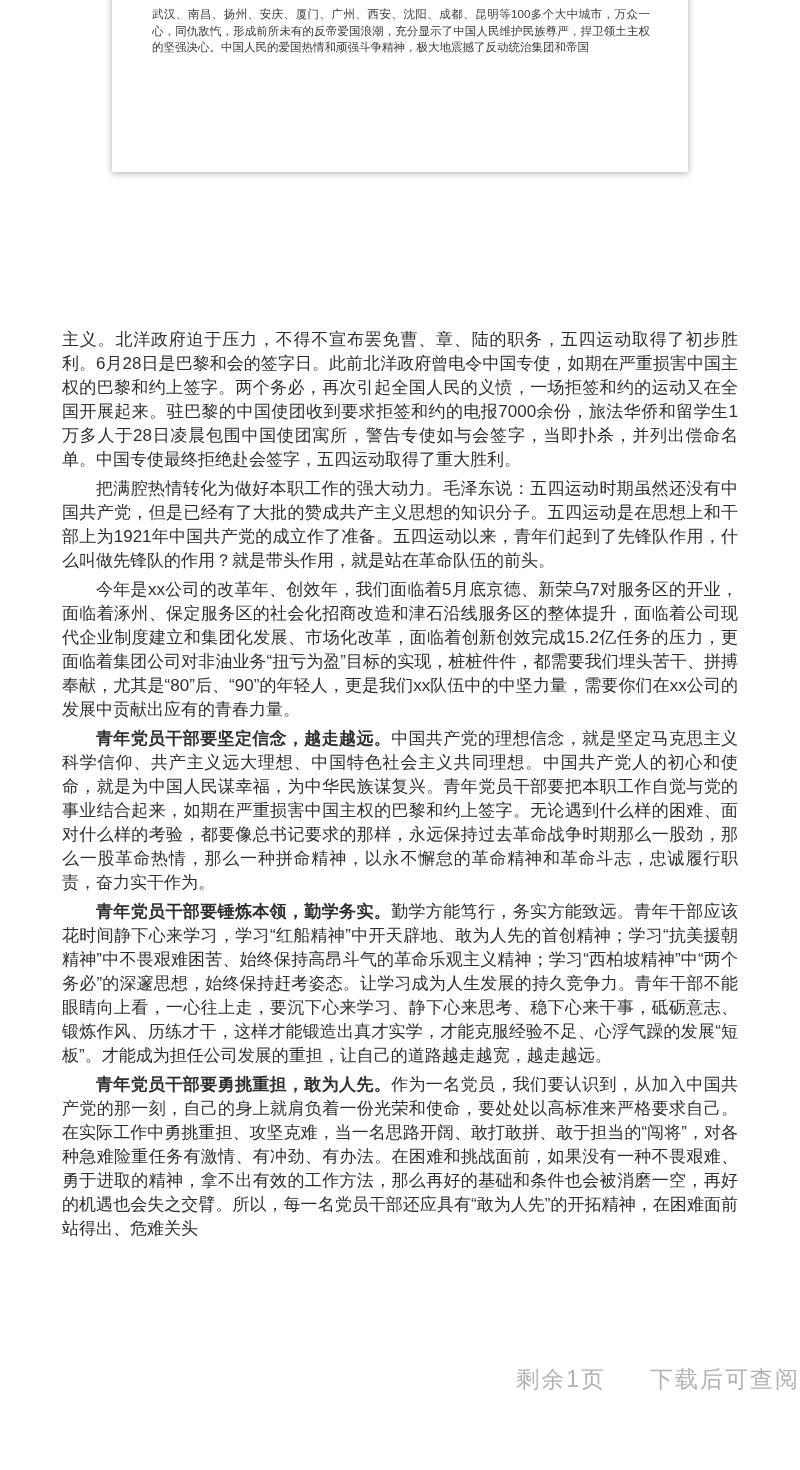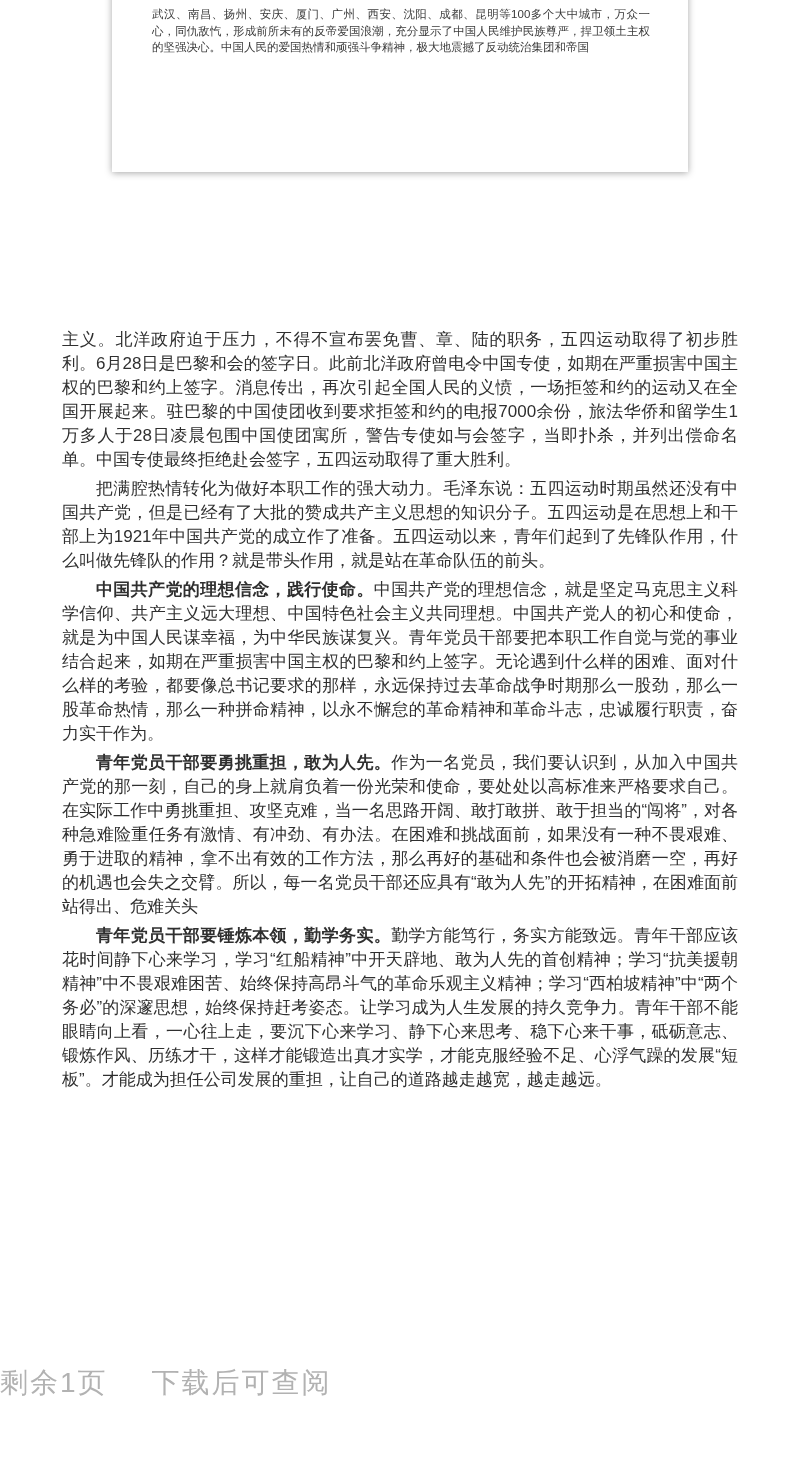--- a/index.html
+++ b/index.html
@@ -52,44 +52,45 @@
   }
   .doc-body b.lead {
     font-weight: bold;
   }
   
   .footer-bar {
     position: absolute;
     left: 0;
     right: 0;
     top: 1364px;
-    text-align: left;
+    text-align: right;
     color: #b2b2b2;
-    font-size: 28px;
+    font-size: 23px;
     letter-spacing: 2px;
     font-weight: 400;
   }
   .footer-bar .remaining {
     margin-right: 44px;
   }
 </style>
 </head>
 <body>
 
 <div class="page">
 
   <div class="preview-card">
     <p class="preview-text">武汉、南昌、扬州、安庆、厦门、广州、西安、沈阳、成都、昆明等100多个大中城市，万众一心，同仇敌忾，形成前所未有的反帝爱国浪潮，充分显示了中国人民维护民族尊严，捍卫领土主权的坚强决心。中国人民的爱国热情和顽强斗争精神，极大地震撼了反动统治集团和帝国</p>
   </div>
 
   <div class="doc-body">
-    <p class="no-indent"><span>主义。北洋政府迫于压力，不得不宣布罢免曹、章、陆的职务，五四运动取得了初步胜利。6月28日是巴黎和会的签字日。此前北洋政府曾电令中国专使，如期在严重损害中国主权的巴黎和约上签字。消息传出，再次引起全国人民的义愤，一场拒签和约的运动又在全国开展起来。驻巴黎的中国使团收到要求拒签和约的电报7000余份，旅法华侨和留学生1万多人于28日凌晨包围中国使团寓所，警告专使如与会签字，当即扑杀，并列出偿命名单。中国专使最终拒绝赴会签字，五四运动取得了重大胜利。</span></p>
+    <p class="no-indent"><span>主义。北洋政府迫于压力，不得不宣布罢免曹、章、陆的职务，五四运动取得了初步胜利。6月28日是巴黎和会的签字日。此前北洋政府曾电令中国专使，如期在严重损害中国主权的巴黎和约上签字。两个务必，再次引起全国人民的义愤，一场拒签和约的运动又在全国开展起来。驻巴黎的中国使团收到要求拒签和约的电报7000余份，旅法华侨和留学生1万多人于28日凌晨包围中国使团寓所，警告专使如与会签字，当即扑杀，并列出偿命名单。中国专使最终拒绝赴会签字，五四运动取得了重大胜利。</span></p>
     <p><span>把满腔热情转化为做好本职工作的强大动力。毛泽东说：五四运动时期虽然还没有中国共产党，但是已经有了大批的赞成共产主义思想的知识分子。五四运动是在思想上和干部上为1921年中国共产党的成立作了准备。五四运动以来，青年们起到了先锋队作用，什么叫做先锋队的作用？就是带头作用，就是站在革命队伍的前头。</span></p>
-    <p><b class="lead">中国共产党的理想信念，践行使命。</b><span>中国共产党的理想信念，就是坚定马克思主义科学信仰、共产主义远大理想、中国特色社会主义共同理想。中国共产党人的初心和使命，就是为中国人民谋幸福，为中华民族谋复兴。青年党员干部要把本职工作自觉与党的事业结合起来，如期在严重损害中国主权的巴黎和约上签字。无论遇到什么样的困难、面对什么样的考验，都要像总书记要求的那样，永远保持过去革命战争时期那么一股劲，那么一股革命热情，那么一种拼命精神，以永不懈怠的革命精神和革命斗志，忠诚履行职责，奋力实干作为。</span></p>
+    <p><span>今年是xx公司的改革年、创效年，我们面临着5月底京德、新荣乌7对服务区的开业，面临着涿州、保定服务区的社会化招商改造和津石沿线服务区的整体提升，面临着公司现代企业制度建立和集团化发展、市场化改革，面临着创新创效完成15.2亿任务的压力，更面临着集团公司对非油业务“扭亏为盈”目标的实现，桩桩件件，都需要我们埋头苦干、拼搏奉献，尤其是“80”后、“90”的年轻人，更是我们xx队伍中的中坚力量，需要你们在xx公司的发展中贡献出应有的青春力量。</span></p>
+    <p><b class="lead">青年党员干部要坚定信念，越走越远。</b><span>中国共产党的理想信念，就是坚定马克思主义科学信仰、共产主义远大理想、中国特色社会主义共同理想。中国共产党人的初心和使命，就是为中国人民谋幸福，为中华民族谋复兴。青年党员干部要把本职工作自觉与党的事业结合起来，如期在严重损害中国主权的巴黎和约上签字。无论遇到什么样的困难、面对什么样的考验，都要像总书记要求的那样，永远保持过去革命战争时期那么一股劲，那么一股革命热情，那么一种拼命精神，以永不懈怠的革命精神和革命斗志，忠诚履行职责，奋力实干作为。</span></p>
+    <p><b class="lead">青年党员干部要锤炼本领，勤学务实。</b><span>勤学方能笃行，务实方能致远。青年干部应该花时间静下心来学习，学习“红船精神”中开天辟地、敢为人先的首创精神；学习“抗美援朝精神”中不畏艰难困苦、始终保持高昂斗气的革命乐观主义精神；学习“西柏坡精神”中“两个务必”的深邃思想，始终保持赶考姿态。让学习成为人生发展的持久竞争力。青年干部不能眼睛向上看，一心往上走，要沉下心来学习、静下心来思考、稳下心来干事，砥砺意志、锻炼作风、历练才干，这样才能锻造出真才实学，才能克服经验不足、心浮气躁的发展“短板”。才能成为担任公司发展的重担，让自己的道路越走越宽，越走越远。</span></p>
     <p><b class="lead">青年党员干部要勇挑重担，敢为人先。</b><span>作为一名党员，我们要认识到，从加入中国共产党的那一刻，自己的身上就肩负着一份光荣和使命，要处处以高标准来严格要求自己。在实际工作中勇挑重担、攻坚克难，当一名思路开阔、敢打敢拼、敢于担当的“闯将”，对各种急难险重任务有激情、有冲劲、有办法。在困难和挑战面前，如果没有一种不畏艰难、勇于进取的精神，拿不出有效的工作方法，那么再好的基础和条件也会被消磨一空，再好的机遇也会失之交臂。所以，每一名党员干部还应具有“敢为人先”的开拓精神，在困难面前站得出、危难关头</span></p>
-    <p><b class="lead">青年党员干部要锤炼本领，勤学务实。</b><span>勤学方能笃行，务实方能致远。青年干部应该花时间静下心来学习，学习“红船精神”中开天辟地、敢为人先的首创精神；学习“抗美援朝精神”中不畏艰难困苦、始终保持高昂斗气的革命乐观主义精神；学习“西柏坡精神”中“两个务必”的深邃思想，始终保持赶考姿态。让学习成为人生发展的持久竞争力。青年干部不能眼睛向上看，一心往上走，要沉下心来学习、静下心来思考、稳下心来干事，砥砺意志、锻炼作风、历练才干，这样才能锻造出真才实学，才能克服经验不足、心浮气躁的发展“短板”。才能成为担任公司发展的重担，让自己的道路越走越宽，越走越远。</span></p>
   </div>
 
   <div class="footer-bar">
     <span class="remaining">剩余1页</span><span>下载后可查阅</span>
   </div>
 
 </div>
 
 </body></html>

